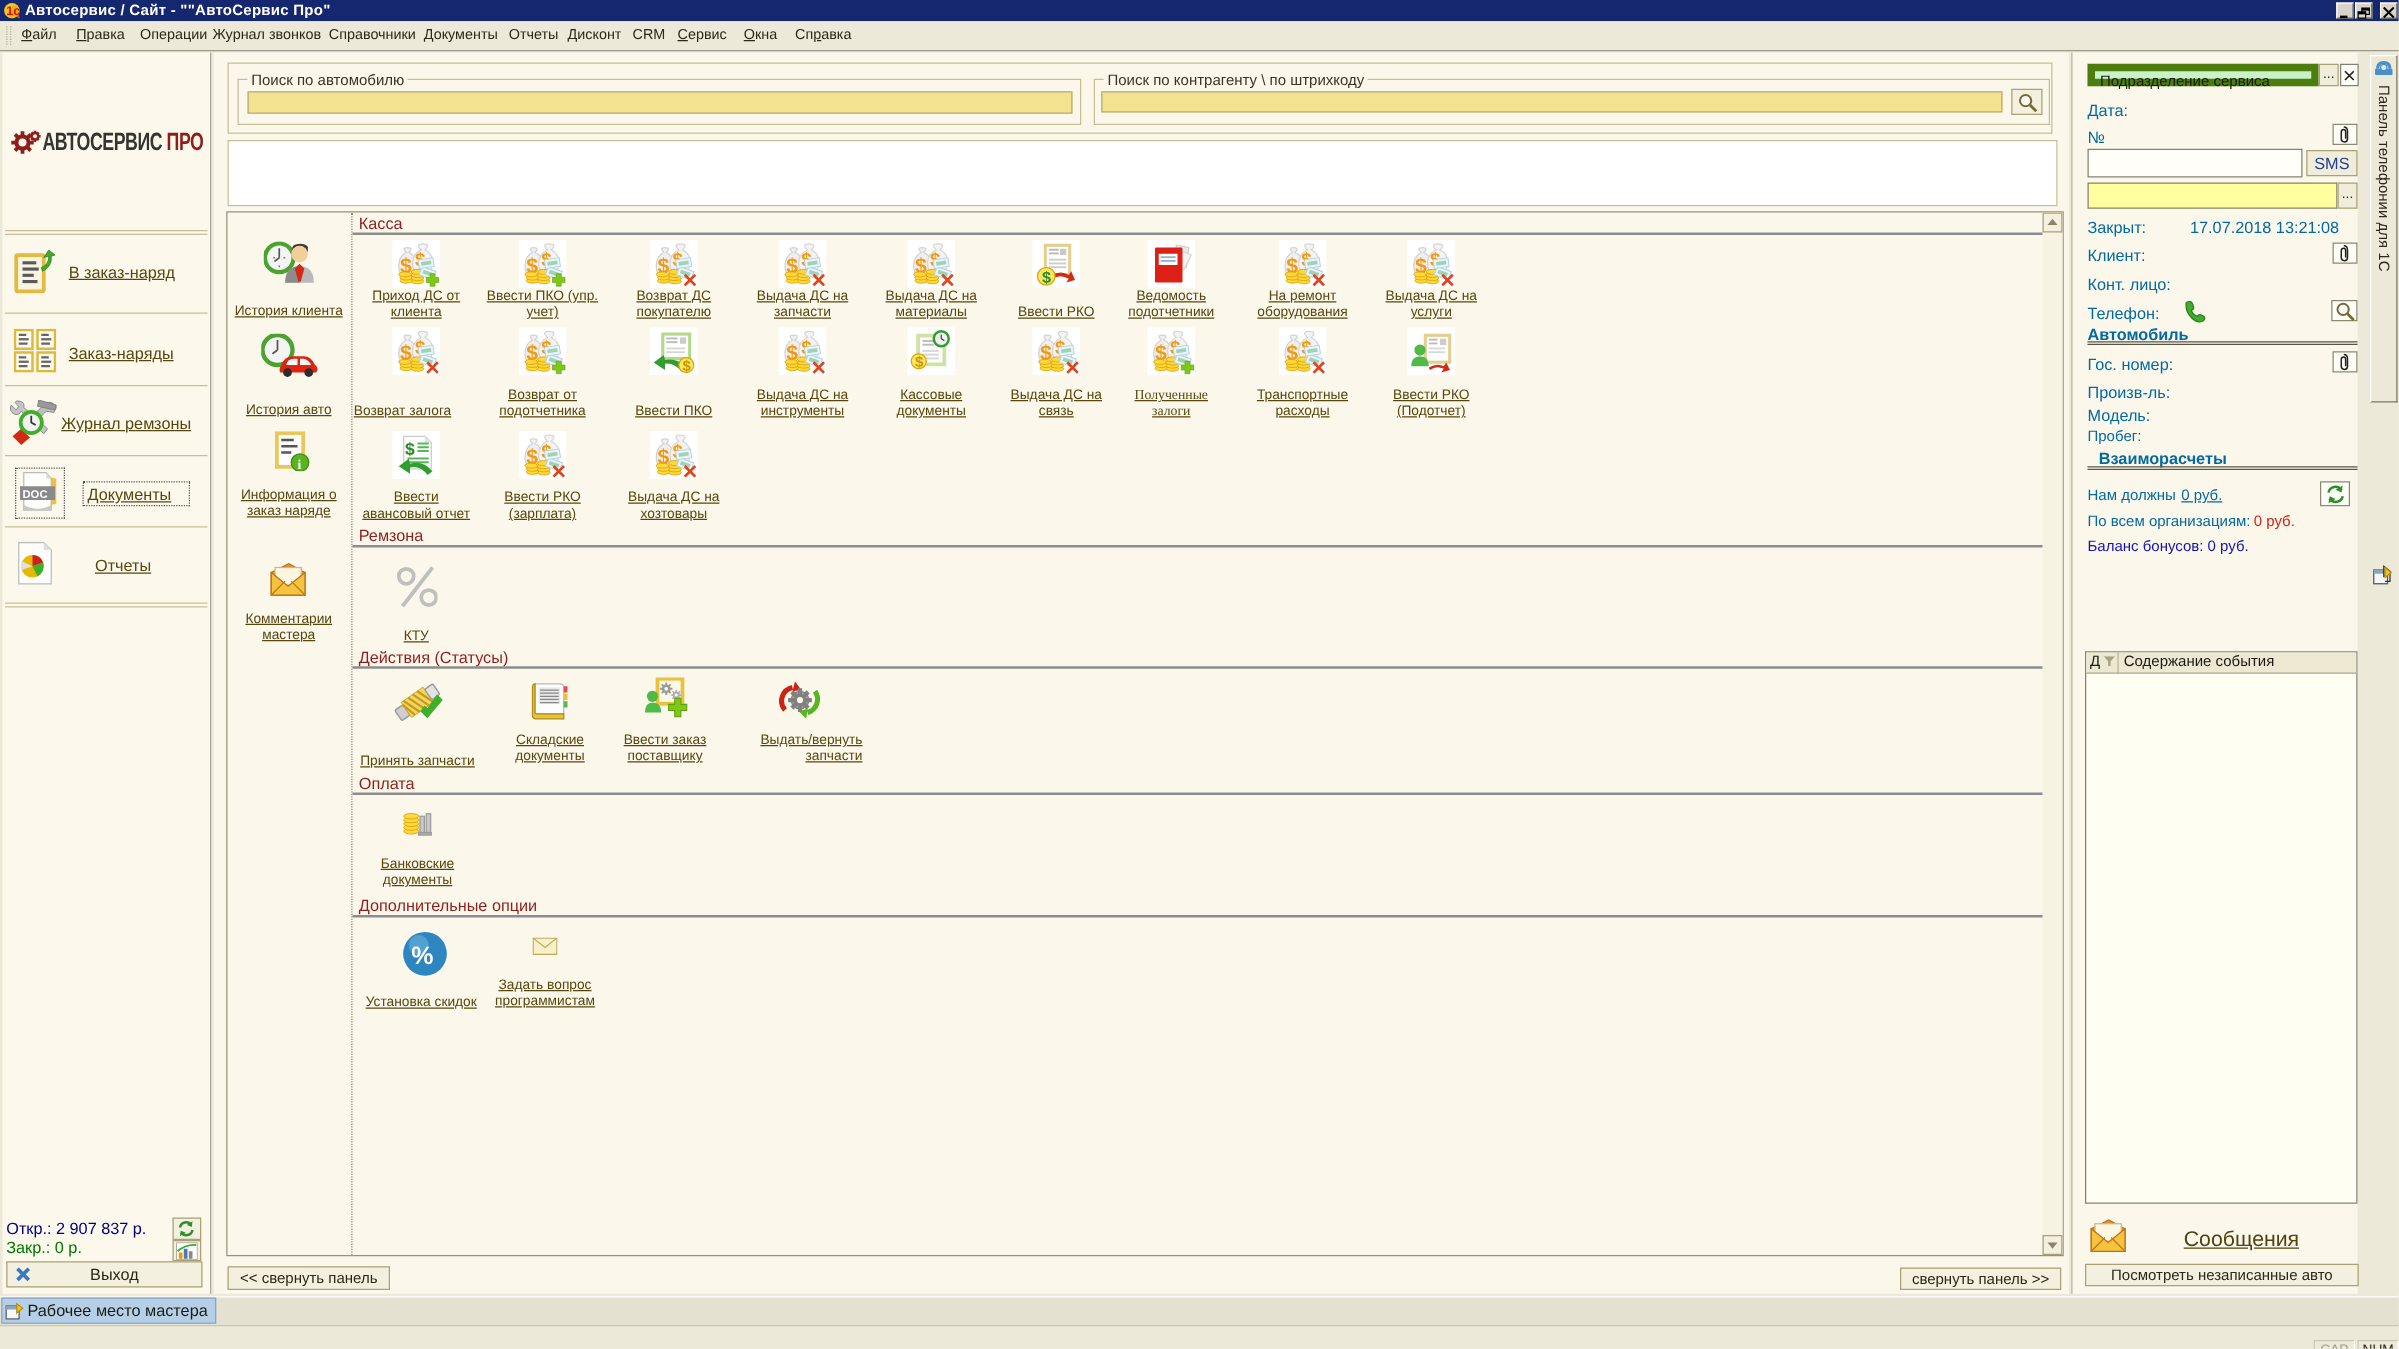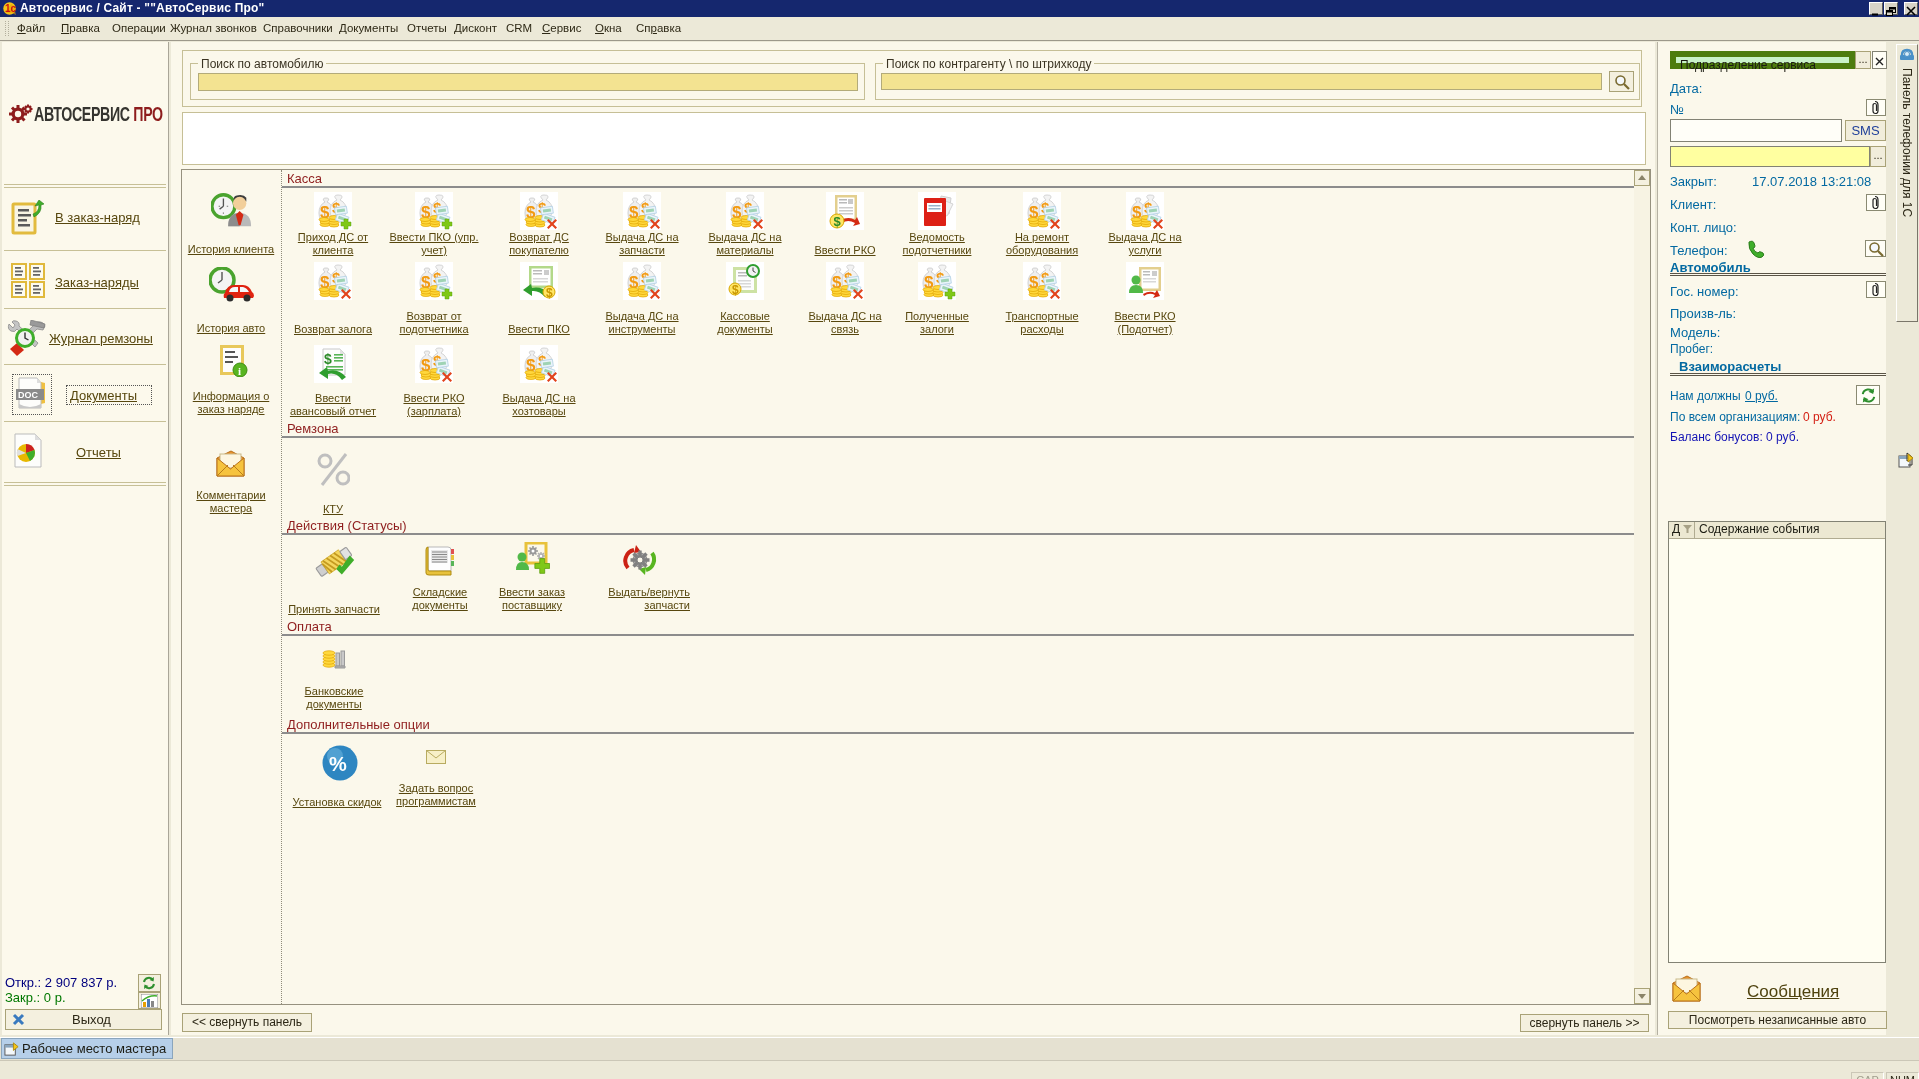--- a/index.html
+++ b/index.html
@@ -502,21 +502,21 @@
 <svg class="abs" style="left:1126px; top:192px; background:#fff;" width="38" height="38">
     <use href="#money" x="3" y="3"></use>
     <use href="#cross" x="27" y="27"></use>
   </svg>
 <div class="abs gridlink" style="left:1095px; top:231px; width:100px; text-align:center;">Выдача ДС на<br>услуги</div>
 
 <svg class="abs" style="left:314px; top:262px; background:#fff;" width="38" height="38">
     <use href="#money" x="3" y="3"></use>
     <use href="#cross" x="27" y="27"></use>
   </svg>
-<div class="abs gridlink" style="left:283px; top:323px; width:100px; text-align:center;">Возврат залога</div>
+<div class="abs gridlink" style="left:283px; top:323px; width:100px; ">Возврат залога</div>
 <svg class="abs" style="left:415px; top:262px; background:#fff;" width="38" height="38">
     <use href="#money" x="3" y="3"></use>
     <use href="#plus" x="27" y="27"></use>
   </svg>
 <div class="abs gridlink" style="left:384px; top:310px; width:100px; text-align:center;">Возврат от<br>подотчетника</div>
 <svg class="abs" style="left:520px; top:262px; background:#fff;" width="38" height="38" viewBox="0 0 38 38">
     <use href="#greendocback" x="3" y="4"></use>
   </svg>
 <div class="abs gridlink" style="left:489px; top:323px; width:100px; text-align:center;">Ввести ПКО</div>
 <svg class="abs" style="left:623px; top:262px; background:#fff;" width="38" height="38">
@@ -530,21 +530,21 @@
 <div class="abs gridlink" style="left:695px; top:310px; width:100px; text-align:center;">Кассовые<br>документы</div>
 <svg class="abs" style="left:826px; top:262px; background:#fff;" width="38" height="38">
     <use href="#money" x="3" y="3"></use>
     <use href="#cross" x="27" y="27"></use>
   </svg>
 <div class="abs gridlink" style="left:795px; top:310px; width:100px; text-align:center;">Выдача ДС на<br>связь</div>
 <svg class="abs" style="left:918px; top:262px; background:#fff;" width="38" height="38">
     <use href="#money" x="3" y="3"></use>
     <use href="#plus" x="27" y="27"></use>
   </svg>
-<div class="abs gridlink" style="left:887px; top:310px; width:100px; text-align:center;">Полученные<br>залоги</div>
+<div class="abs gridlink" style="left:887px; top:310px; width:100px; text-align:center;font-family:Liberation Serif, serif;">Полученные<br>залоги</div>
 <svg class="abs" style="left:1023px; top:262px; background:#fff;" width="38" height="38">
     <use href="#money" x="3" y="3"></use>
     <use href="#cross" x="27" y="27"></use>
   </svg>
 <div class="abs gridlink" style="left:992px; top:310px; width:100px; text-align:center;">Транспортные<br>расходы</div>
 <svg class="abs" style="left:1126px; top:262px; background:#fff;" width="38" height="38" viewBox="0 0 38 38">
     <use href="#rkoperson" x="3" y="5"></use>
   </svg>
 <div class="abs gridlink" style="left:1095px; top:310px; width:100px; text-align:center;">Ввести РКО<br>(Подотчет)</div>
 

